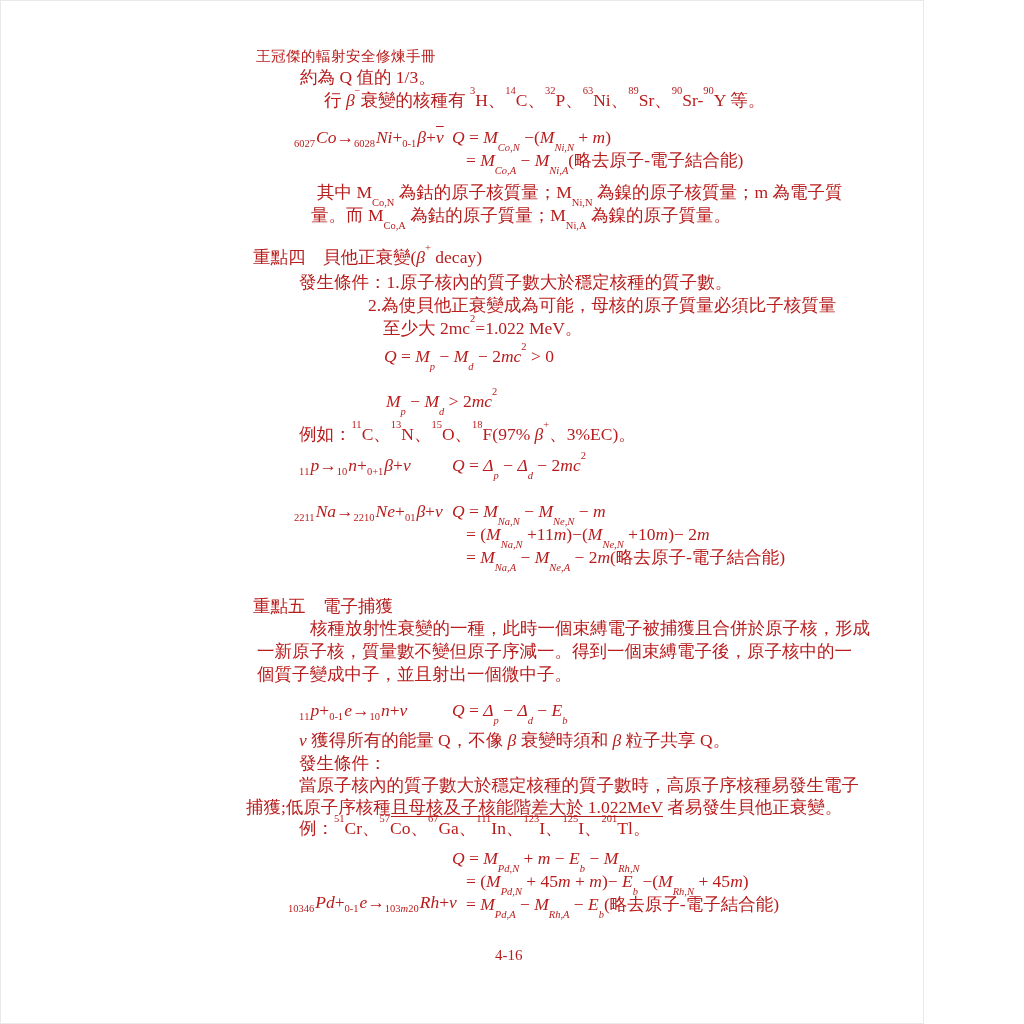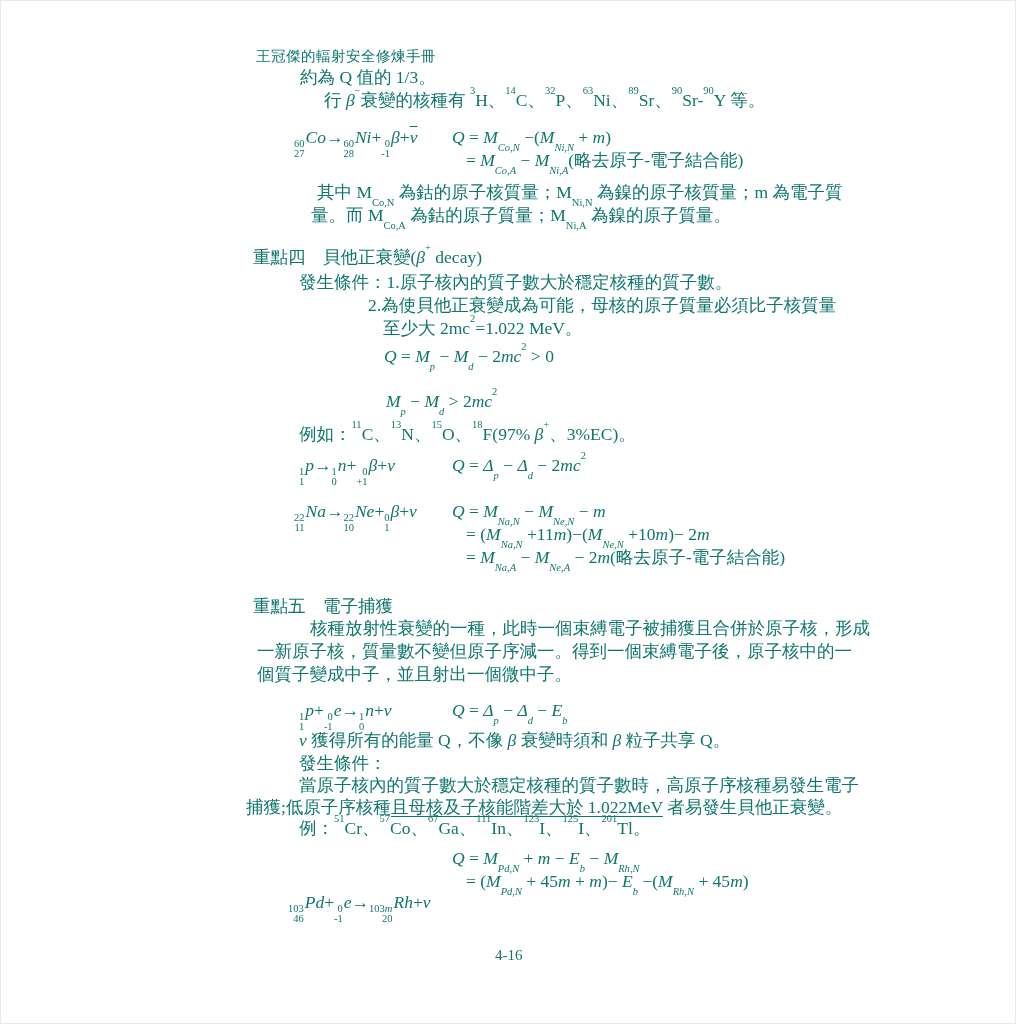--- a/index.html
+++ b/index.html
@@ -1,27 +1,27 @@
 <!DOCTYPE html>
 <html><head>
 <meta charset="utf-8">
 <style>
   html,body{margin:0;padding:0;background:#fff;}
   .page{
-    position:relative;width:1016px;height:1024px;background:#ffffff;
-    font-family:"Liberation Serif",serif;color:#0f766e;
+    position:relative;width:924px;height:1024px;background:#ffffff;
+    font-family:"Liberation Serif",serif;color:#b91c1c;
     box-shadow:inset 0 0 0 1px #e9e9e9;overflow:hidden;
   }
   .line{position:absolute;white-space:pre;font-size:17.5px;line-height:1.2;}
   .hdr{font-size:14.5px;letter-spacing:.5px;}
   .pageno{font-size:15px;}
   sup,sub{font-size:10.5px;line-height:0;position:relative;}
   sup{top:-0.45em;}
   sub{top:0.3em;}
-  .stk{display:inline-flex;flex-direction:column;align-items:flex-end;
+  .stk{display:inline-flex;align-items:flex-end;
        font-size:10.5px;line-height:9.5px;vertical-align:-4px;margin-right:1px;justify-content:center;}
   .stk span{font-style:normal;}
   .math .lat{font-style:italic;}
   .rich .lat{font-style:normal;}
   .it,.it .lat{font-style:italic;}
   .ul,.ul .lat{text-decoration:underline;text-underline-offset:3px;}
   .bar{text-decoration:overline;}
 </style>
 </head>
 <body>
@@ -68,16 +68,17 @@
 
   <div class="line rich" style="left:299px;top:730px"><span class="it"><span class="lat">ν</span></span> 獲得所有的能量 <span class="lat">Q</span>，不像 <span class="it"><span class="lat">β</span></span> 衰變時須和 <span class="it"><span class="lat">β</span></span> 粒子共享 <span class="lat">Q</span>。</div>
   <div class="line rich" style="left:299px;top:753px">發生條件：</div>
   <div class="line rich" style="left:299px;top:775px">當原子核內的質子數大於穩定核種的質子數時，高原子序核種易發生電子</div>
   <div class="line rich" style="left:246px;top:797px">捕獲;低原子序核種<span class="ul">且母核及子核能階差大於 1.022<span class="lat">MeV</span></span> 者易發生貝他正衰變。</div>
   <div class="line rich" style="left:299px;top:818px">例：<sup>51</sup><span class="lat">Cr</span>、<sup>57</sup><span class="lat">Co</span>、<sup>67</sup><span class="lat">Ga</span>、<sup>111</sup><span class="lat">In</span>、<sup>123</sup><span class="lat">I</span>、<sup>125</sup><span class="lat">I</span>、<sup>201</sup><span class="lat">Tl</span>。</div>
 
   <div class="line math" style="left:288px;top:892px"><span class="stk"><span>103</span><span>46</span></span><span class="lat">Pd</span>+<span class="stk"><span>0</span><span>-1</span></span><span class="lat">e</span>→<span class="stk"><span>103<span class="lat">m</span></span><span>20</span></span><span class="lat">Rh</span>+<span class="lat">ν</span></div>
   <div class="line math" style="left:452px;top:848px"><span class="lat">Q</span> = <span class="lat">M</span><sub><span class="lat">Pd</span>,<span class="lat">N</span></sub> + <span class="lat">m</span> − <span class="lat">E</span><sub><span class="lat">b</span></sub> − <span class="lat">M</span><sub><span class="lat">Rh</span>,<span class="lat">N</span></sub></div>
   <div class="line math" style="left:466px;top:871px">= (<span class="lat">M</span><sub><span class="lat">Pd</span>,<span class="lat">N</span></sub> + 45<span class="lat">m</span> + <span class="lat">m</span>)− <span class="lat">E</span><sub><span class="lat">b</span></sub> −(<span class="lat">M</span><sub><span class="lat">Rh</span>,<span class="lat">N</span></sub> + 45<span class="lat">m</span>)</div>
+  <div class="line math" style="left:466px;top:894px">= <span class="lat">M</span><sub><span class="lat">Pd</span>,<span class="lat">A</span></sub> − <span class="lat">M</span><sub><span class="lat">Rh</span>,<span class="lat">A</span></sub> − <span class="lat">E</span><sub><span class="lat">b</span></sub>(略去原子-電子結合能)</div>
 
   <div class="line pageno" style="left:495px;top:946px">4-16</div>
 
 </div>
 
 </body></html>

